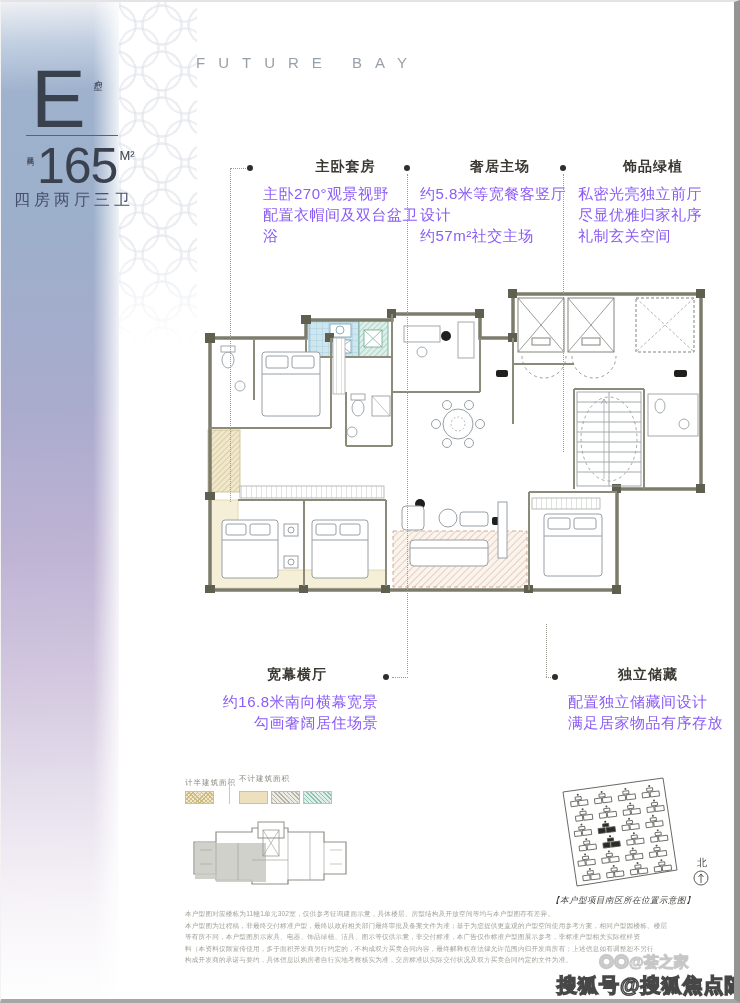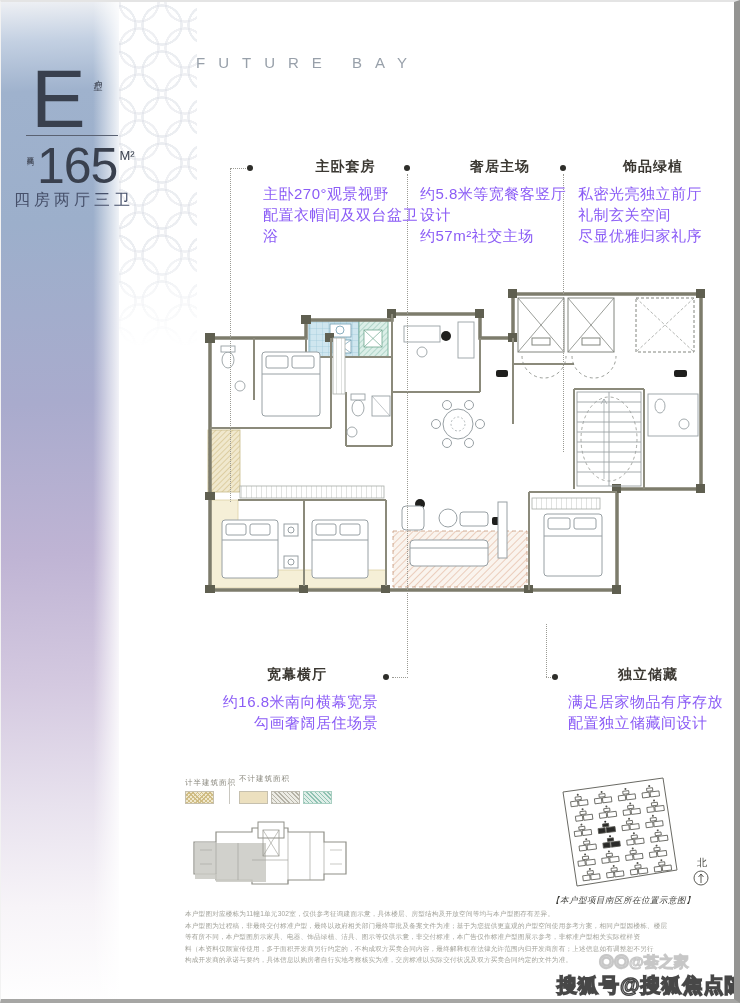--- a/index.html
+++ b/index.html
@@ -107,33 +107,33 @@
     <div class="ln">配置衣帽间及双台盆卫浴</div>
   </div>
   <div class="abs callout" style="left:419px;top:156px;width:160px">
     <div class="ttl">奢居主场</div>
     <div class="ln">约5.8米等宽餐客竖厅设计</div>
     <div class="ln">约57m²社交主场</div>
   </div>
   <div class="abs callout" style="left:577px;top:156px;width:150px">
     <div class="ttl">饰品绿植</div>
     <div class="ln">私密光亮独立前厅</div>
+    <div class="ln">尽显优雅归家礼序</div>
     <div class="ln">礼制玄关空间</div>
-    <div class="ln">尽显优雅归家礼序</div>
   </div>
 
   <div class="abs callout ralign" style="left:215px;top:664px;width:162px">
     <div class="ttl">宽幕横厅</div>
     <div class="ln">约16.8米南向横幕宽景</div>
     <div class="ln">勾画奢阔居住场景</div>
   </div>
   <div class="abs callout" style="left:567px;top:664px;width:160px">
     <div class="ttl">独立储藏</div>
+    <div class="ln">配置独立储藏间设计</div>
     <div class="ln">满足居家物品有序存放</div>
-    <div class="ln">配置独立储藏间设计</div>
   </div>
 
   <svg class="abs" style="left:195px;top:272px;z-index:1" width="510" height="380" viewBox="0 0 510 380">
     <defs>
       <pattern id="pBeige" width="4" height="4" patternUnits="userSpaceOnUse" patternTransform="rotate(45)">
         <rect width="4" height="4" fill="#f0e8cd"></rect>
           <line x1="0" y1="0" x2="0" y2="4" stroke="#cdb97e" stroke-width="1.1"></line>
       </pattern>
       <pattern id="pTeal" width="4" height="4" patternUnits="userSpaceOnUse" patternTransform="rotate(45)">
         <rect width="4" height="4" fill="#dcefe8"></rect>

